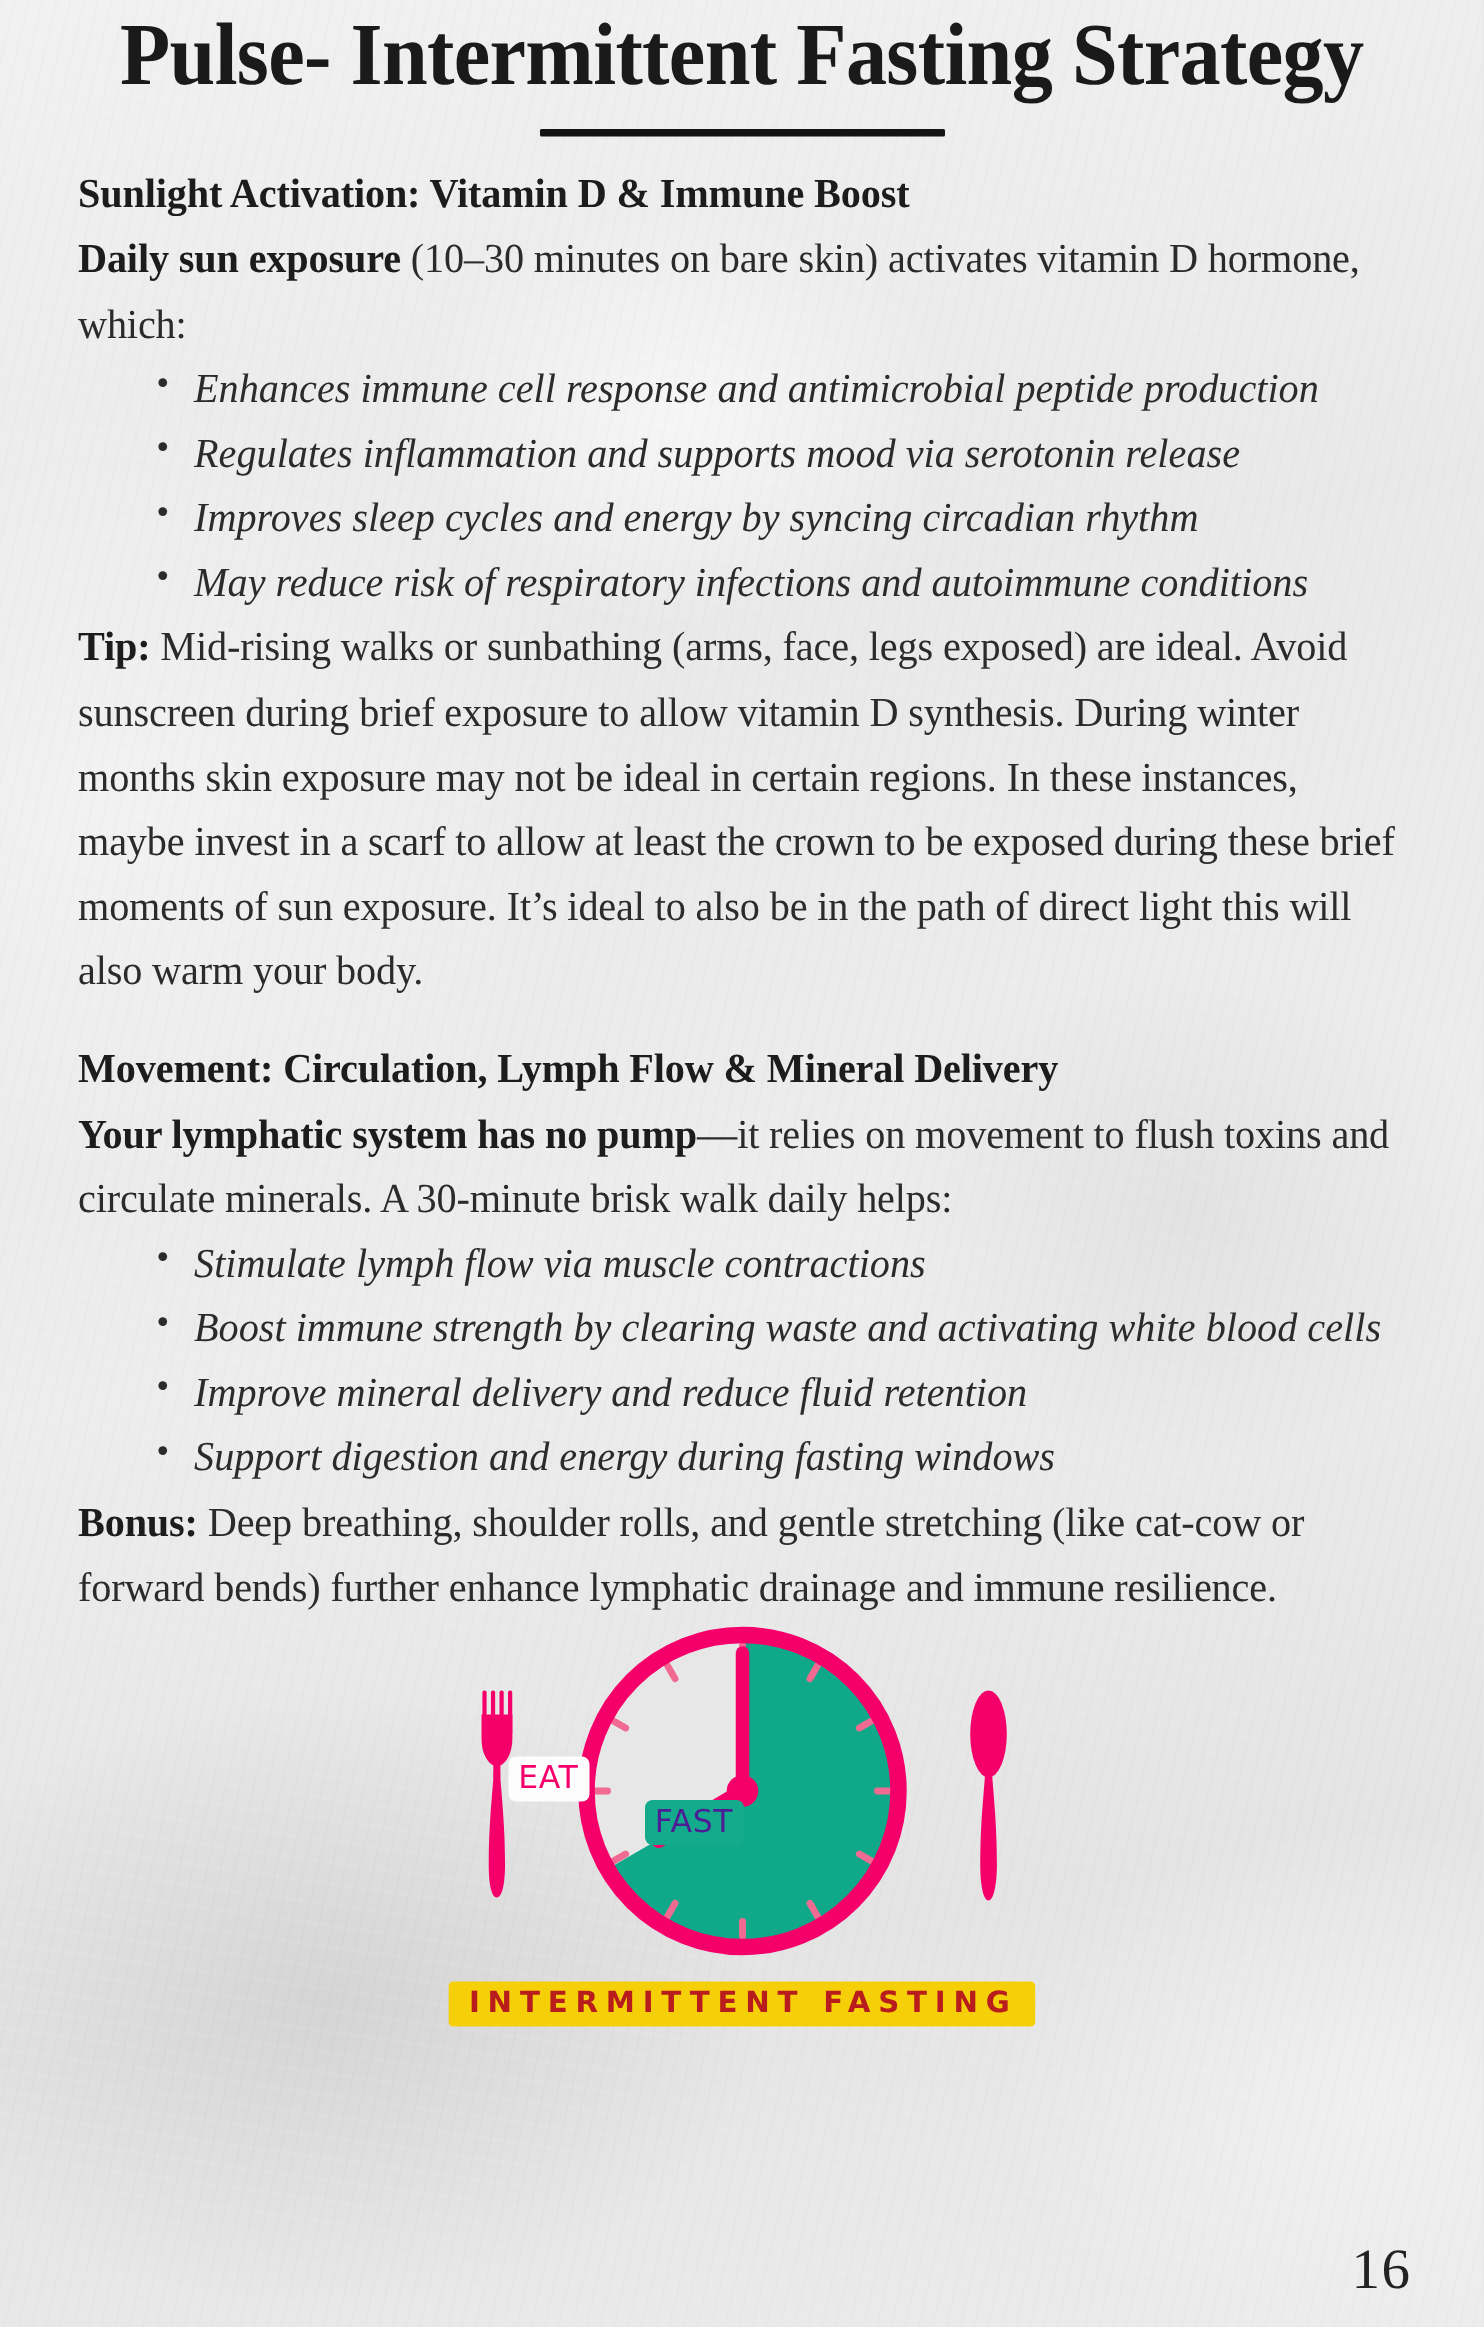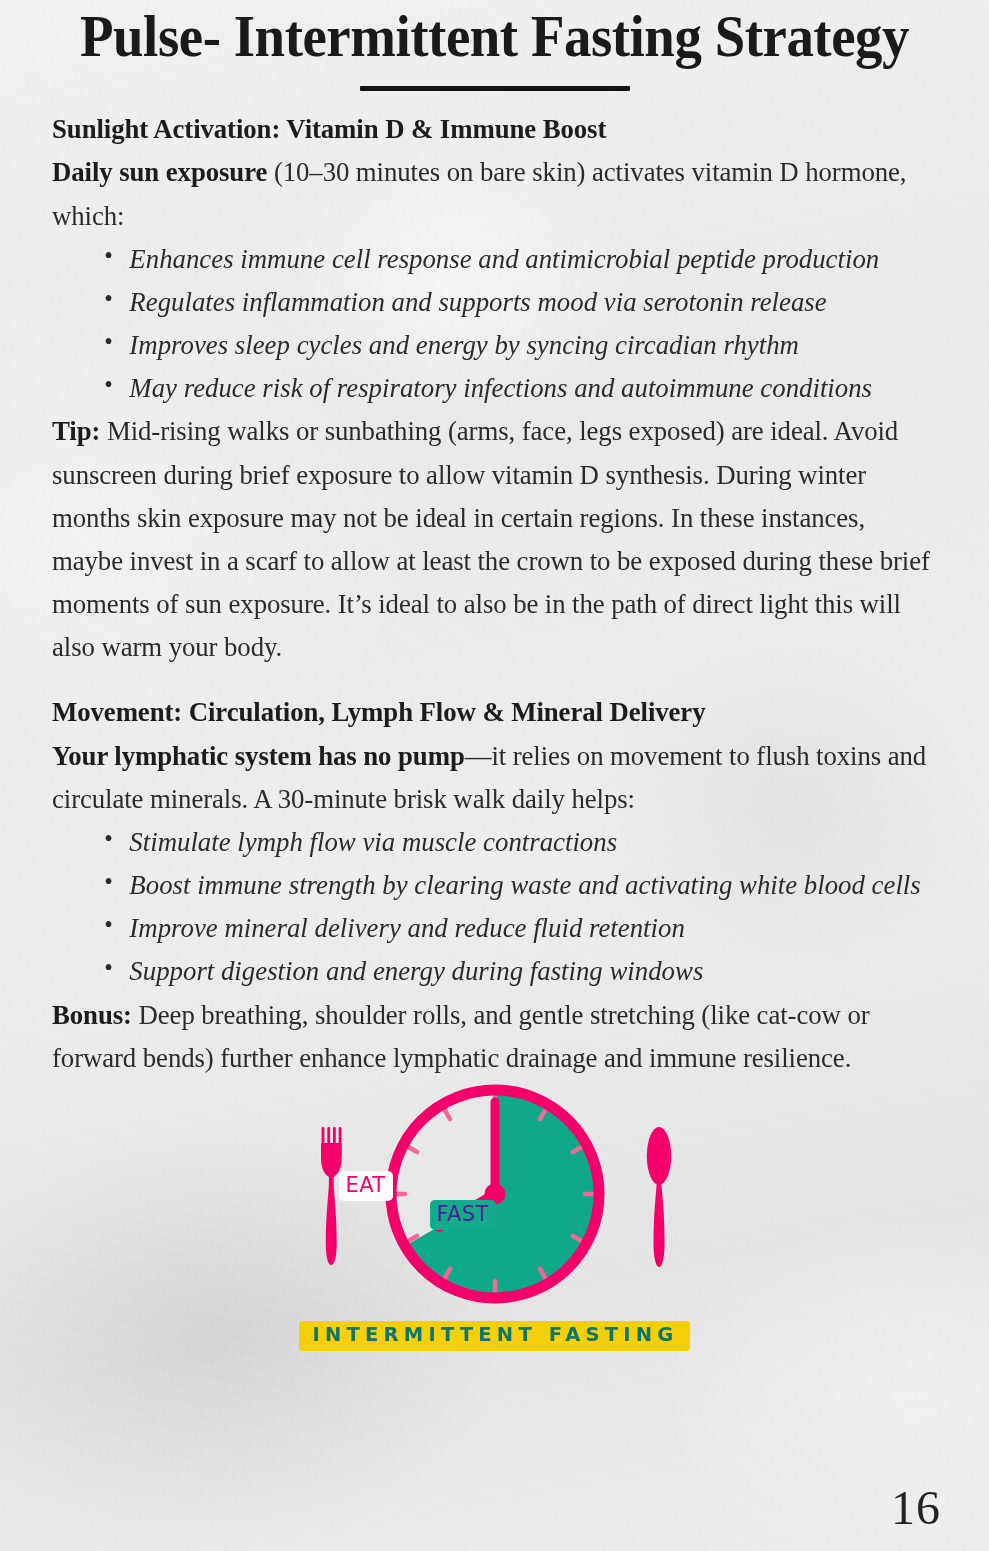--- a/index.html
+++ b/index.html
@@ -146,21 +146,21 @@
   }
   .cutlery.fork { left: 8px; }
   .cutlery.spoon { right: 8px; }
 
   .if-banner {
     position: absolute;
     left: 50%;
     transform: translateX(-50%);
     bottom: 22px;
     background: #f5cf07;
-    color: #0f766e;
+    color: #b91c1c;
     font-family: "DejaVu Sans", "Liberation Sans", sans-serif;
     font-size: 19.5px;
     font-weight: 700;
     letter-spacing: 5.2px;
     padding: 4px 12px 5px 14px;
     border-radius: 3px;
     white-space: nowrap;
     line-height: 1.05;
   }
 
@@ -189,21 +189,21 @@
     background: #13ab8c;
     color: #4c1d95;
   }
 
   
   #page-number {
     position: absolute;
     right: 48px;
     bottom: 16px;
     font-family: "Liberation Serif", "DejaVu Serif", serif;
-    font-size: 48px;
+    font-size: 38px;
     color: #232323;
     letter-spacing: 1px;
   }
 </style>
 </head>
 <body>
 
 <div id="page">
 
   <div class="title-wrap">

